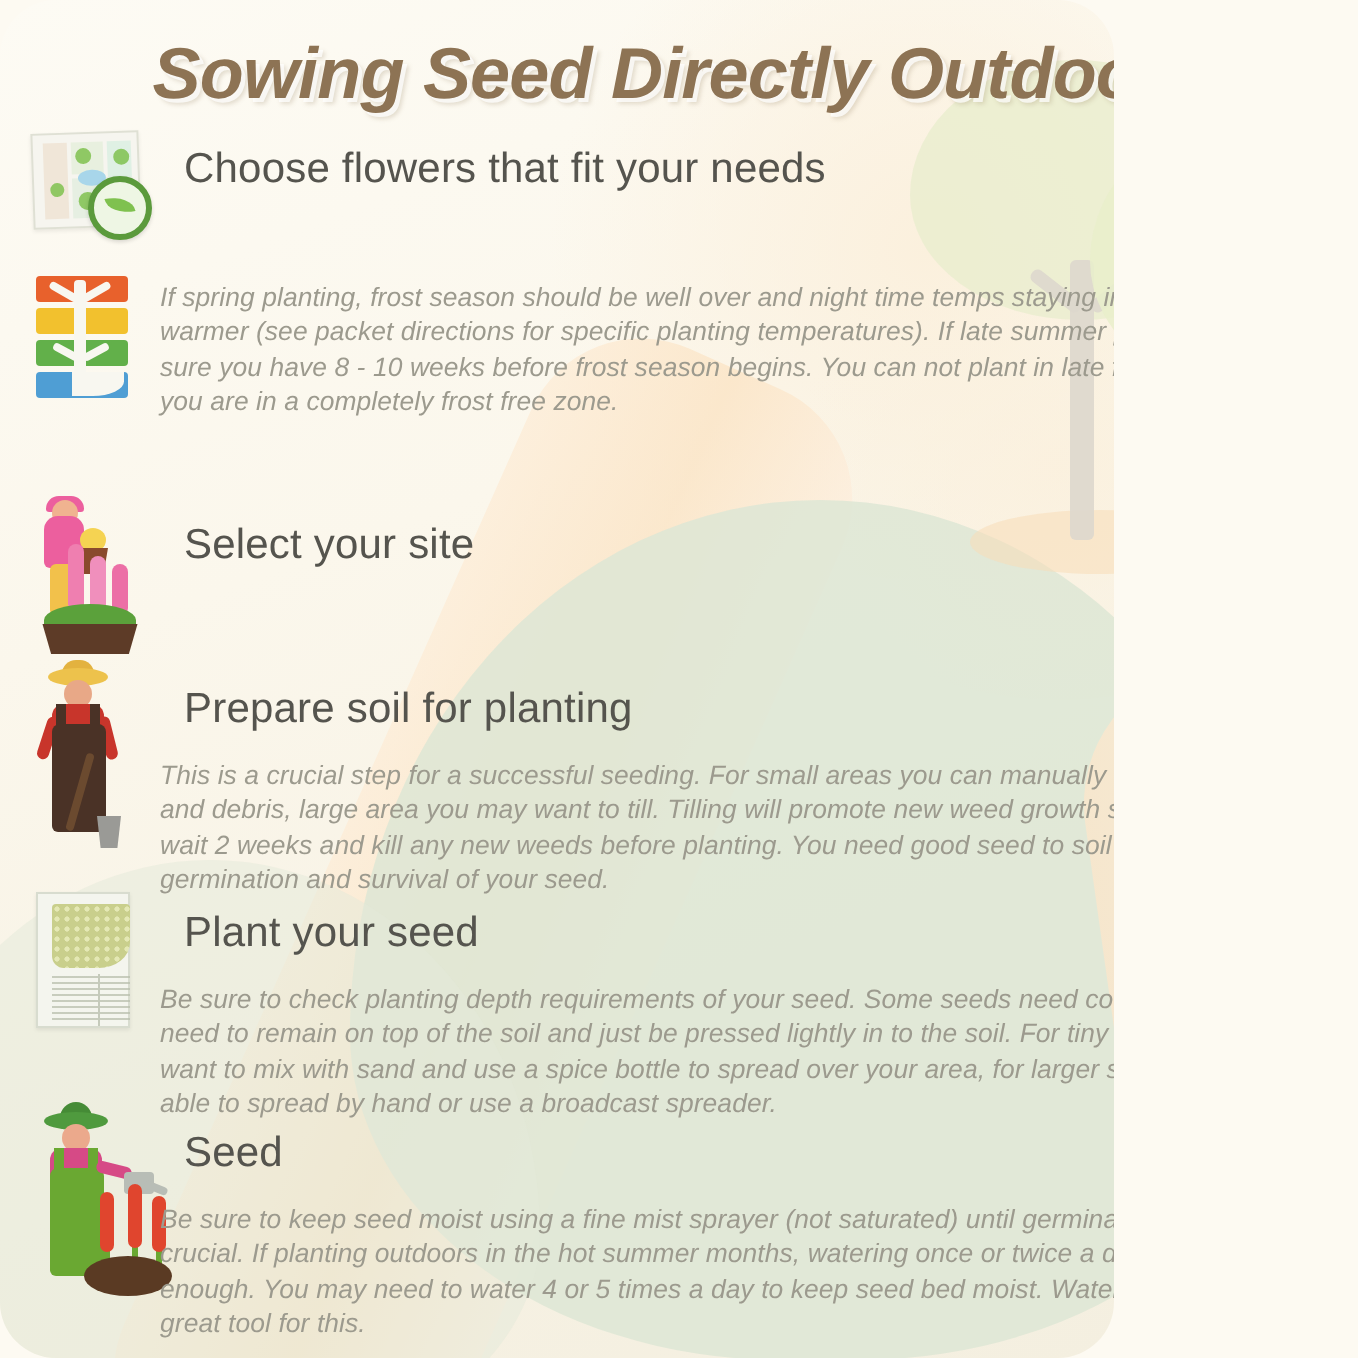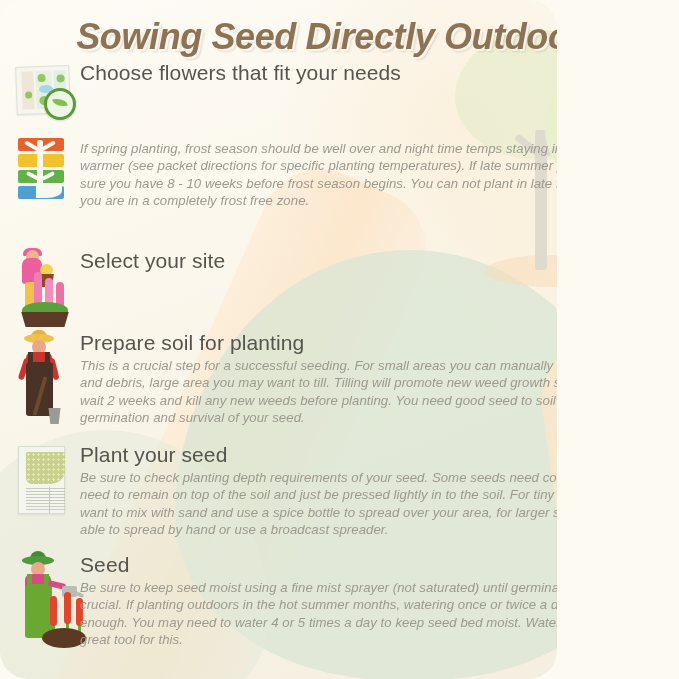--- a/index.html
+++ b/index.html
@@ -118,21 +118,21 @@
     color:#8d7354;
     text-shadow:2px 2px 0 rgba(255,255,255,.75), 3px 3px 2px rgba(150,130,100,.25);
   }
 
   .step{position:absolute;left:0;width:679px;}
   .step .icon{
     position:absolute;left:14px;top:0;
   }
   .step .body{position:absolute;left:80px;width:586px;}
   .step h2{
-    margin:0;padding:0;
+    margin:12px;padding:0;
     font-size:21px;font-weight:400;color:#55544e;
     line-height:1.08;letter-spacing:.1px;
   }
   .step p{
     margin:2px 0 0 0;padding:0;
     font-size:13.2px;font-style:italic;color:#9c9a8e;
     line-height:1.32;letter-spacing:.05px;
   }
 
   

